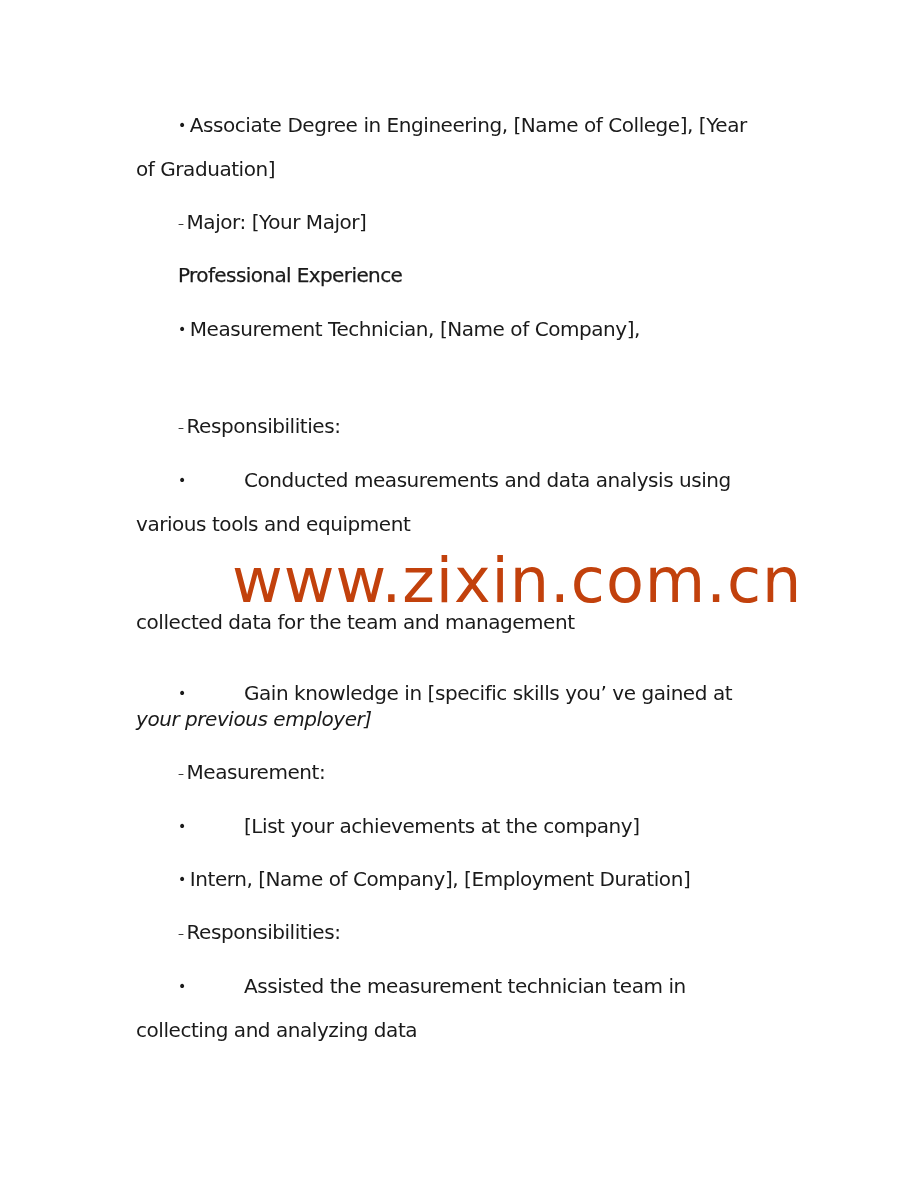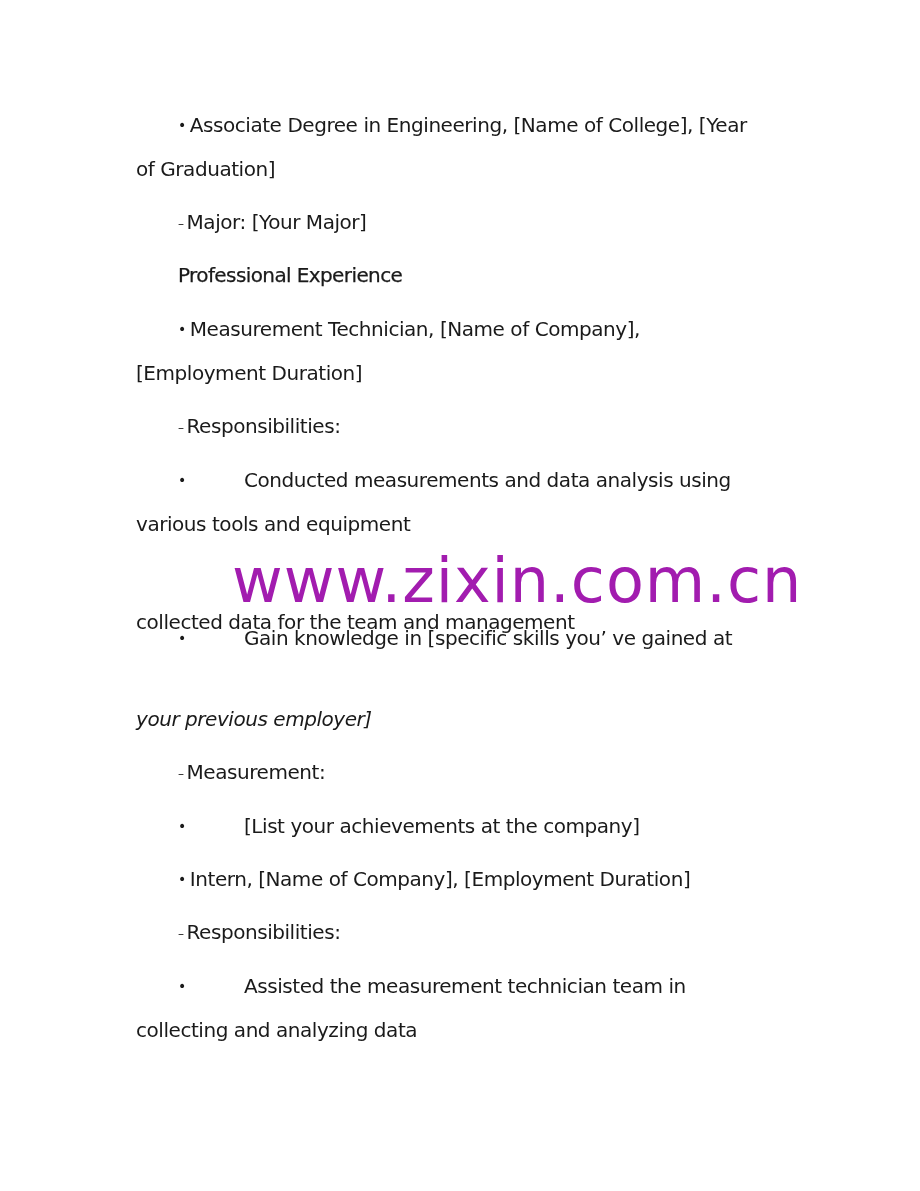--- a/index.html
+++ b/index.html
@@ -52,21 +52,21 @@
       width: 66px;
       font-size: 14px;
       vertical-align: 2px;
     }
     .watermark {
       position: absolute;
       left: 232px;
       top: 546px;
       font-size: 62px;
       line-height: 70px;
-      color: #a21caf;
+      color: #c2410c;
       letter-spacing: 1px;
       z-index: 0;
       white-space: nowrap;
       font-family: "DejaVu Sans", sans-serif;
     }
     .line { z-index: 1; }
   </style>
 </head>
 <body>
 
@@ -81,34 +81,33 @@
 
   <div class="line indent heading" style="top:263px;">Professional Experience</div>
 
   <div class="line indent" style="top:210px;">
     <span class="dash-marker">–</span><span>Major: [Your Major]</span>
   </div>
 
   <div class="line indent" style="top:317px;">
     <span class="marker">•</span><span>Measurement Technician, [Name of Company],</span>
   </div>
-  <div class="line" style="top:361px;">[Employment Duration]</div>
 
   <div class="line indent" style="top:414px;">
     <span class="dash-marker">–</span><span>Responsibilities:</span>
   </div>
 
   <div class="line" style="top:512px;">various tools and equipment</div>
   <div class="line indent" style="top:468px;">
     <span class="tab-bullet">•</span><span>Conducted measurements and data analysis using</span>
   </div>
 
   <div class="line" style="top:610px;">collected data for the team and management</div>
 
-  <div class="line indent" style="top:626px;">
+  <div class="line indent" style="top:681px;">
     <span class="tab-bullet">•</span><span>Gain knowledge in [specific skills you’ ve gained at</span>
   </div>
   <div class="line" style="top:707px;font-style:italic;">your previous employer]</div>
 
   <div class="line indent" style="top:760px;">
     <span class="dash-marker">–</span><span>Measurement:</span>
   </div>
 
   <div class="line indent" style="top:814px;">
     <span class="tab-bullet">•</span><span>[List your achievements at the company]</span>

